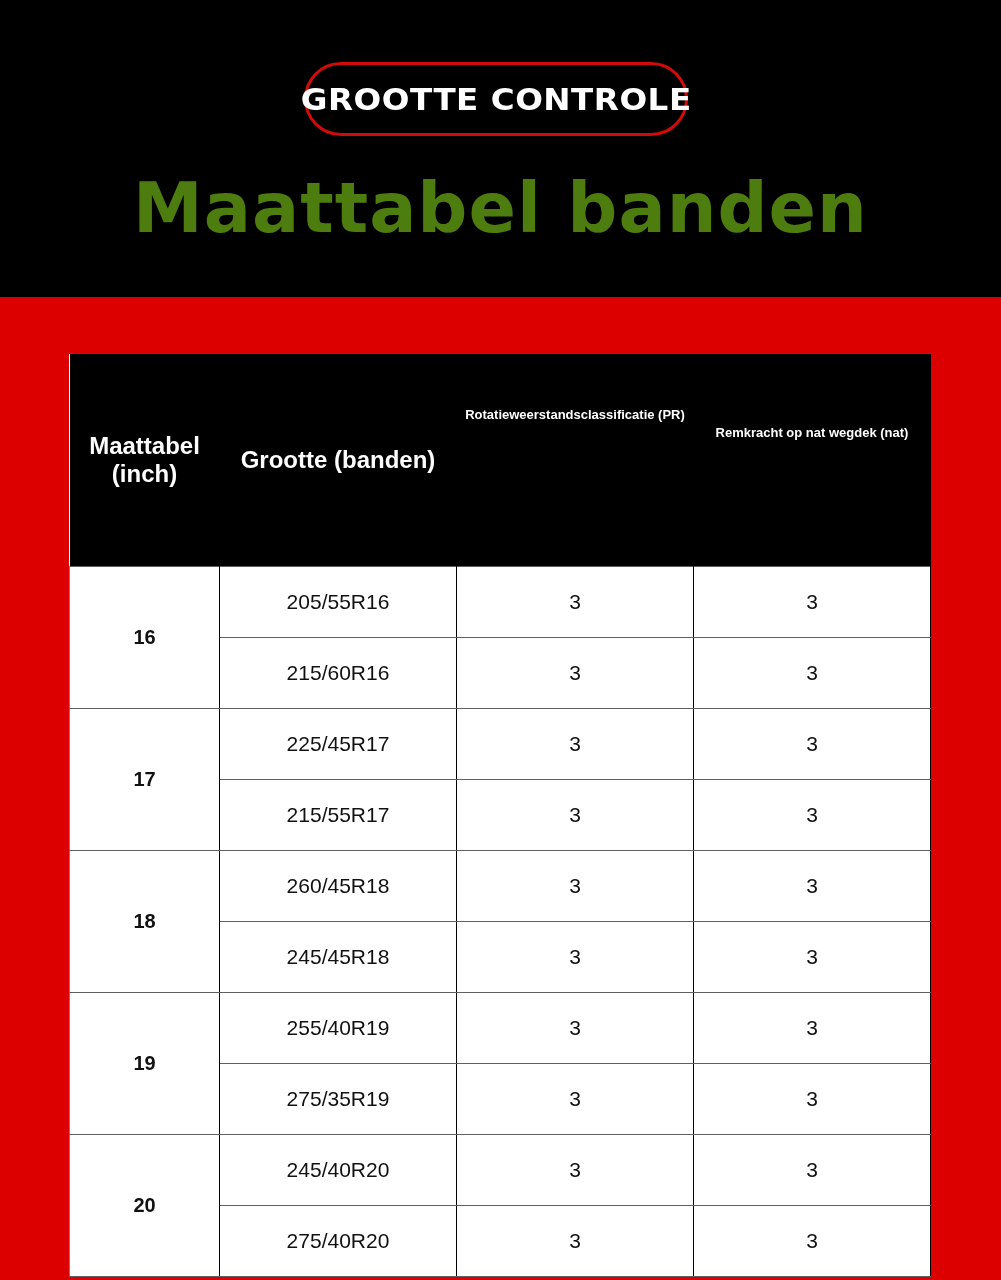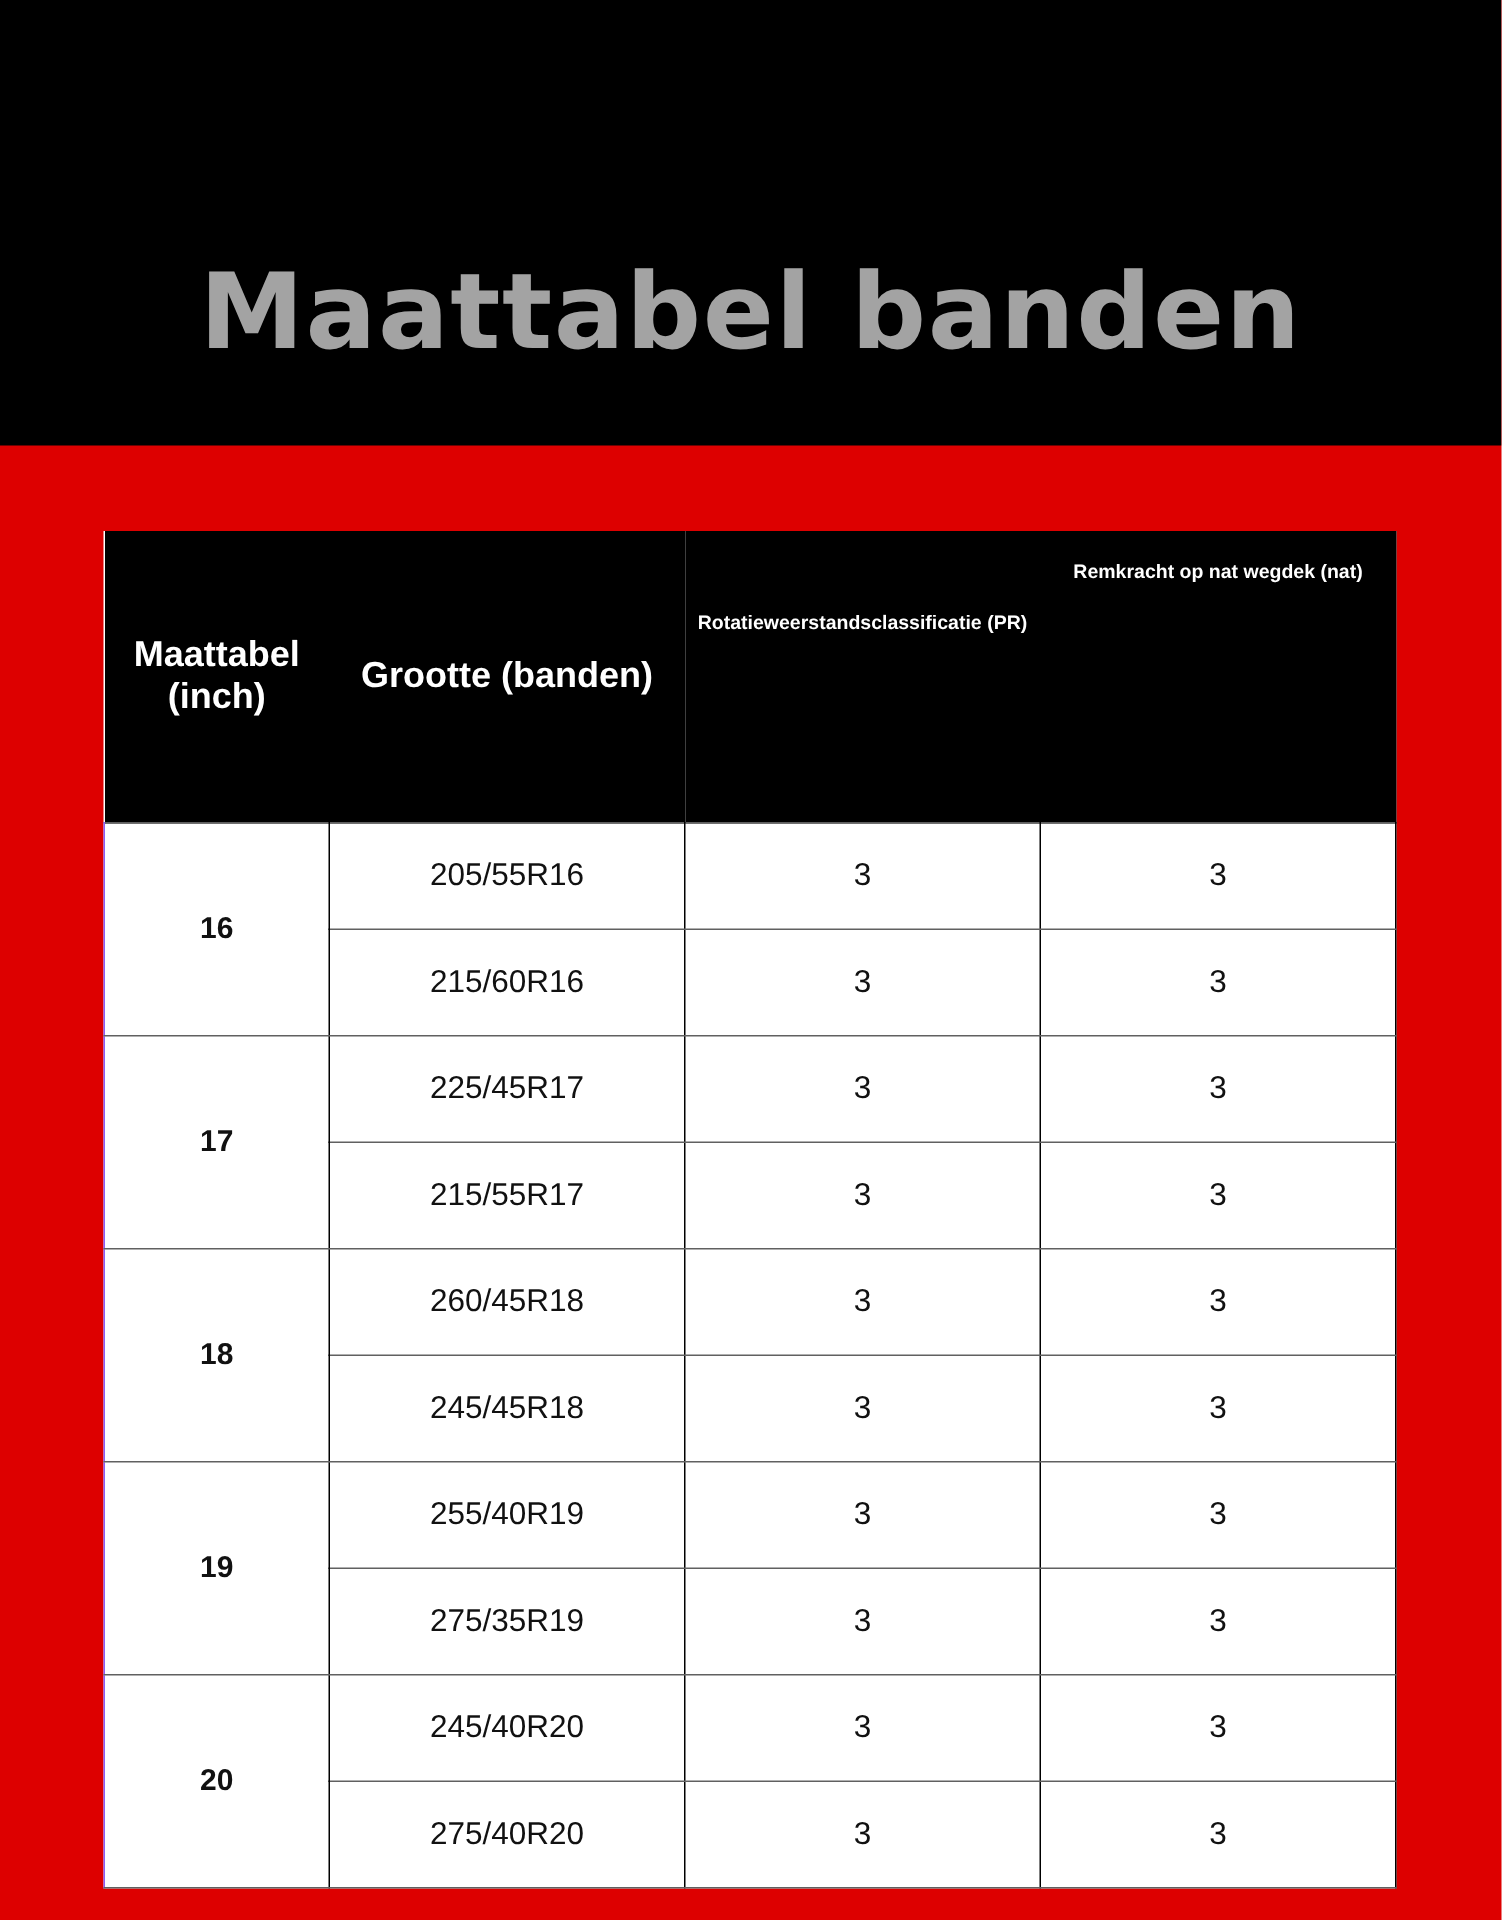--- a/index.html
+++ b/index.html
@@ -1,49 +1,52 @@
 <!DOCTYPE html>
 <html><head>
 <meta charset="utf-8">
 <style>
   html, body { margin:0; padding:0; }
   body { width:1001px; height:1280px; background:#dd0000; font-family:"Liberation Sans", sans-serif; position:relative; overflow:hidden; }
   .header { position:absolute; left:0; top:0; width:1001px; height:297px; background:#000; }
   .pill { position:absolute; left:304px; top:62px; width:384px; height:74px; border:3px solid #d10a0a; border-radius:40px; box-sizing:border-box; display:flex; align-items:center; justify-content:center; }
   .pill span { color:#fff; font-family:"DejaVu Sans", sans-serif; font-weight:bold; font-size:31px; letter-spacing:0.5px; white-space:nowrap; transform:scaleX(1.05); }
-  .title { position:absolute; left:0; top:168px; width:1001px; text-align:center; color:#a3a3a3; font-family:"DejaVu Sans", sans-serif; font-weight:bold; font-size:70px; letter-spacing:1px; line-height:80px; }
+  .title { position:absolute; left:0; top:168px; width:1001px; text-align:center; color:#4d7c0f; font-family:"DejaVu Sans", sans-serif; font-weight:bold; font-size:70px; letter-spacing:1px; line-height:80px; }
   table { position:absolute; left:69px; top:354px; width:861px; border-collapse:collapse; background:#fff; table-layout:fixed; }
   th { background:#000; color:#fff; height:140px; padding:0 4px; text-align:center; font-weight:bold; vertical-align:middle; }
   th.big { font-size:24px; line-height:28px; }
   th.small { font-size:13px; line-height:14px; vertical-align:top; padding-top:54px;margin-top:32px; }
   td { height:70px; border:1px solid #606060; text-align:center; vertical-align:middle; font-size:21px; color:#111; padding:0; }
   td.group { font-weight:bold; font-size:20px; color:#111; }
   td { border-left:1px solid #8b5cf6; border-right:1px solid #000; }
   col.c1 { width:150px; } col.c2 { width:237px; } col.c3 { width:237px; } col.c4 { width:237px; }
 </style>
 </head>
 <body>
 
 <div class="header">
+  <div class="pill">
+    <span>GROOTTE CONTROLE</span>
+  </div>
   <div class="title">Maattabel banden</div>
 </div>
 
 <table>
   <colgroup>
       <col class="c1">
       <col class="c2">
       <col class="c3">
       <col class="c4">
     </colgroup>
   <thead>
     <tr>
       <th class="big">Maattabel (inch)</th>
       <th class="big">Grootte (banden)</th>
       <th class="small">Rotatieweerstandsclassificatie (PR)</th>
-      <th class="small" style="padding-top:20px">Remkracht op nat wegdek (nat)</th>
+      <th class="small" style="padding-top:72px">Remkracht op nat wegdek (nat)</th>
     </tr>
   </thead>
   <tbody>
     <tr>
       <td class="group" rowspan="2">16</td>
       <td>205/55R16</td>
       <td>3</td>
       <td>3</td>
     </tr>
     <tr>

